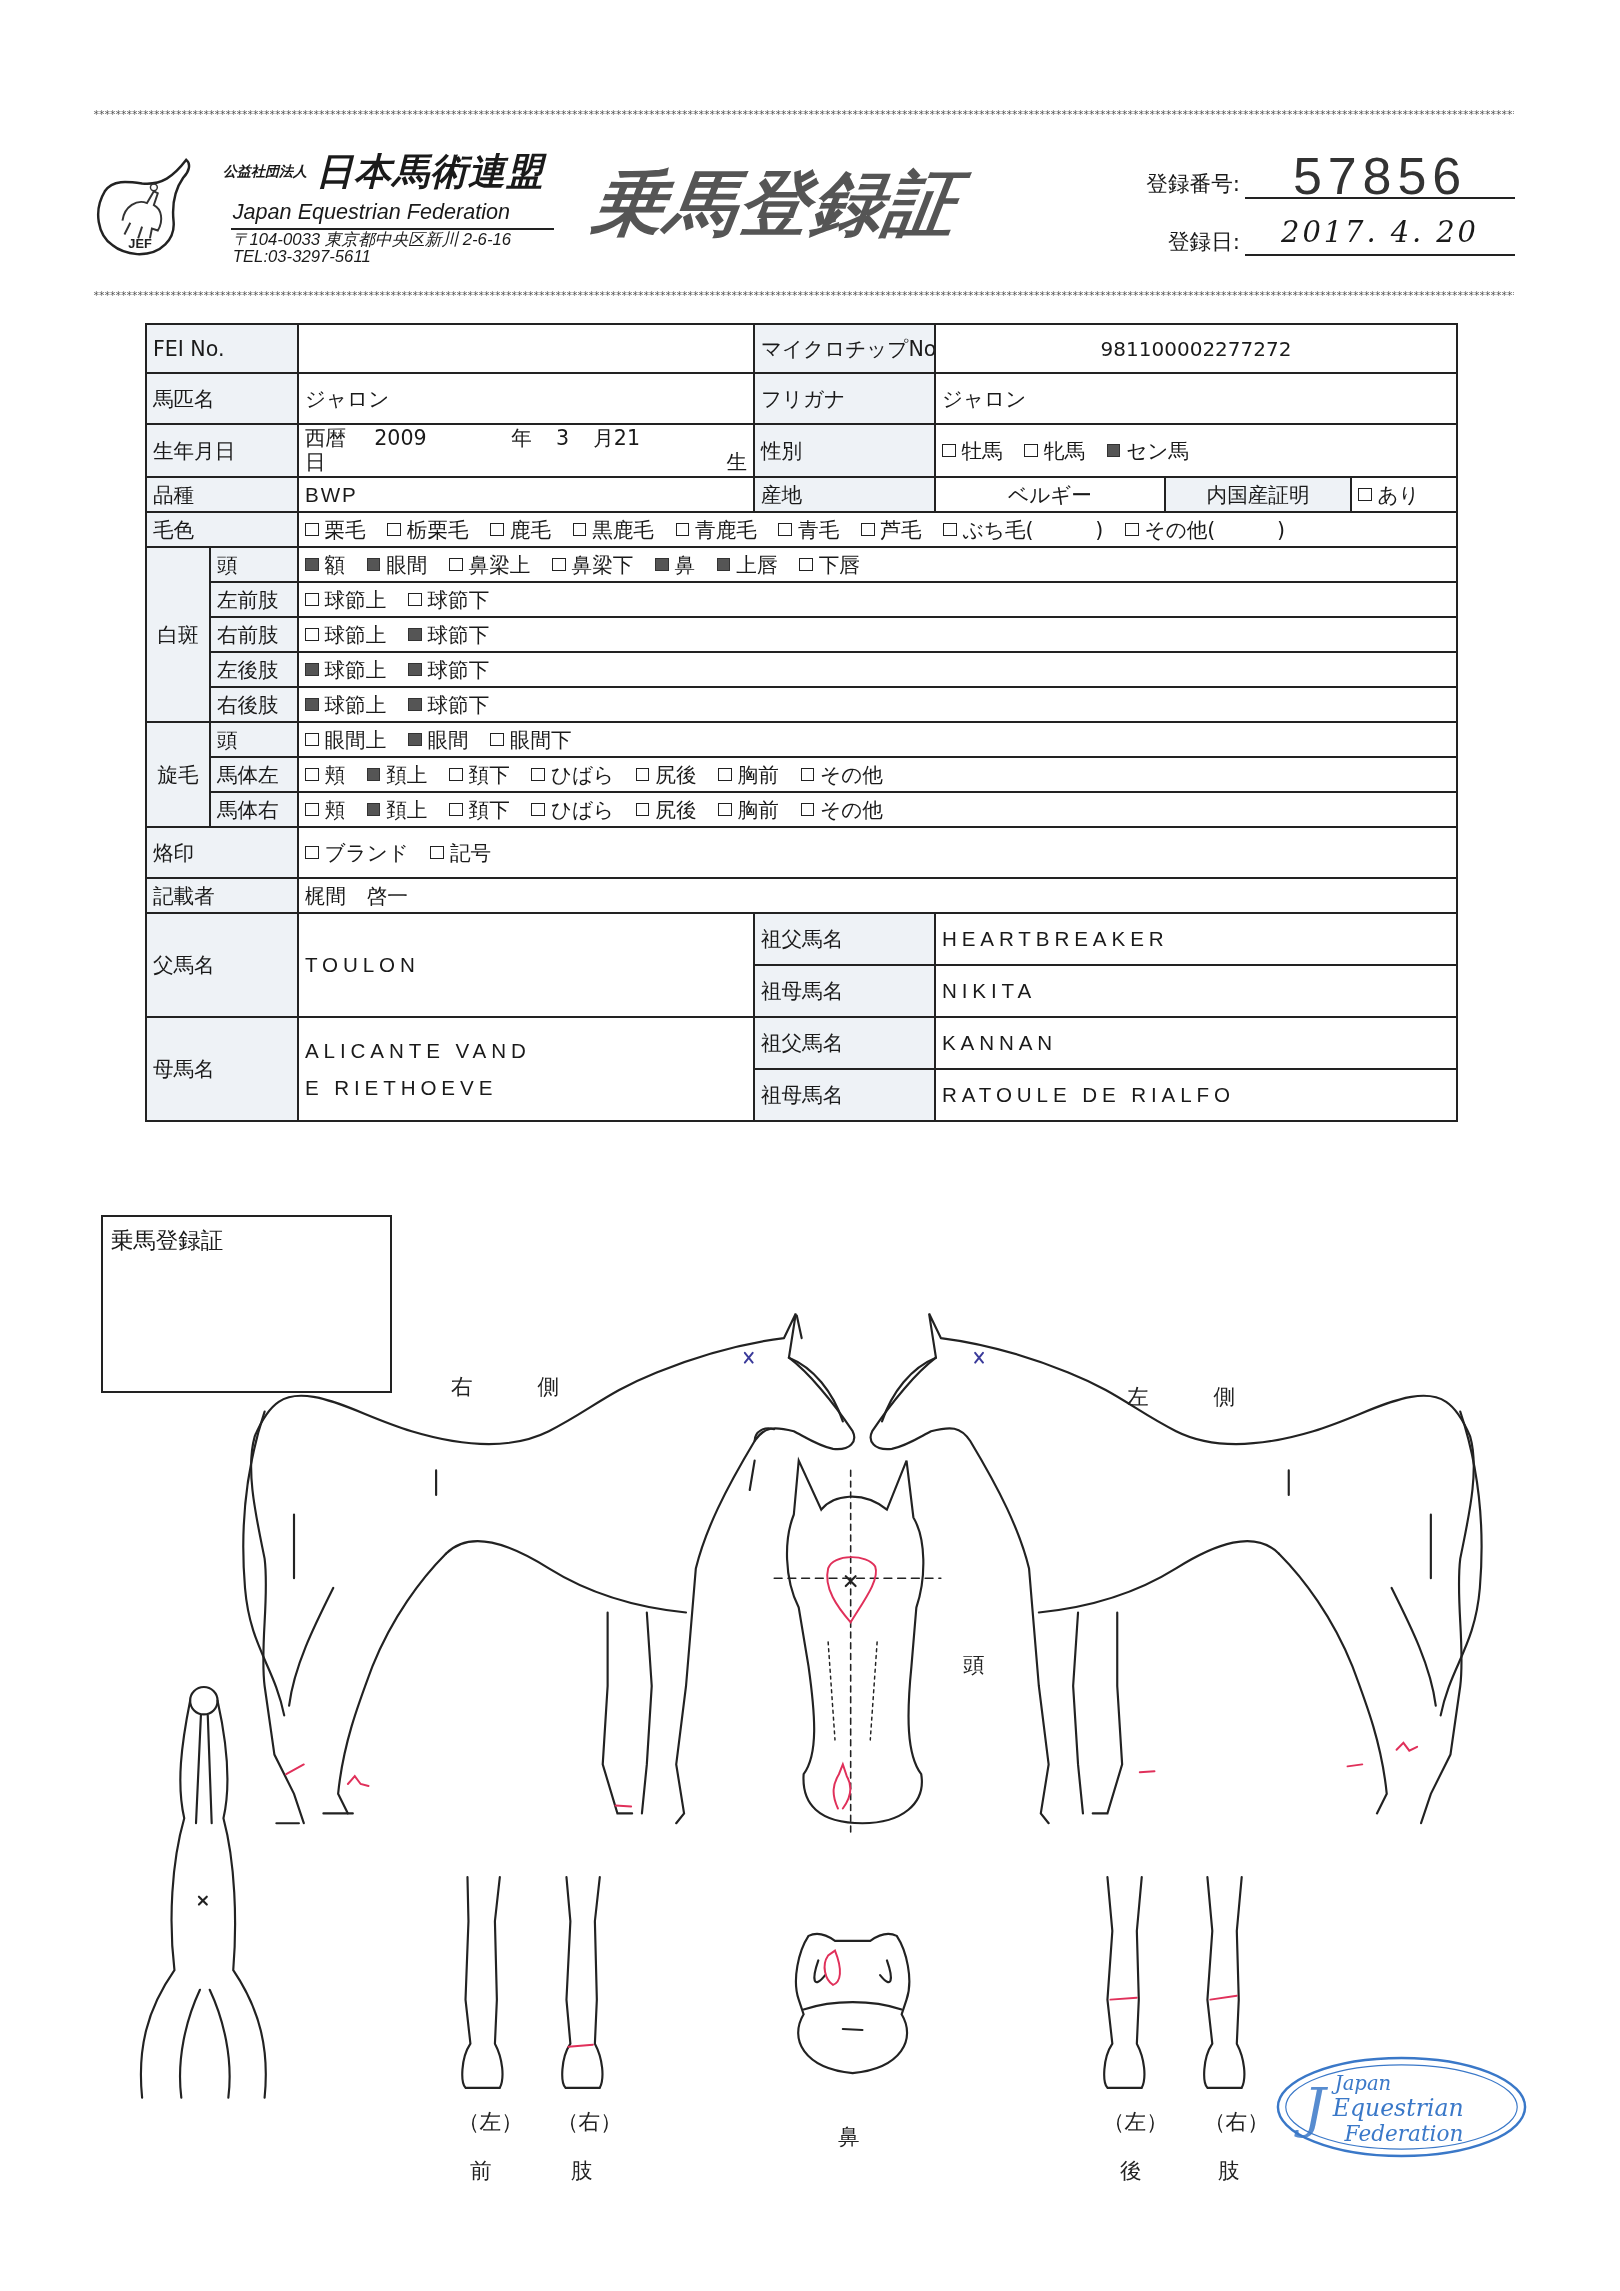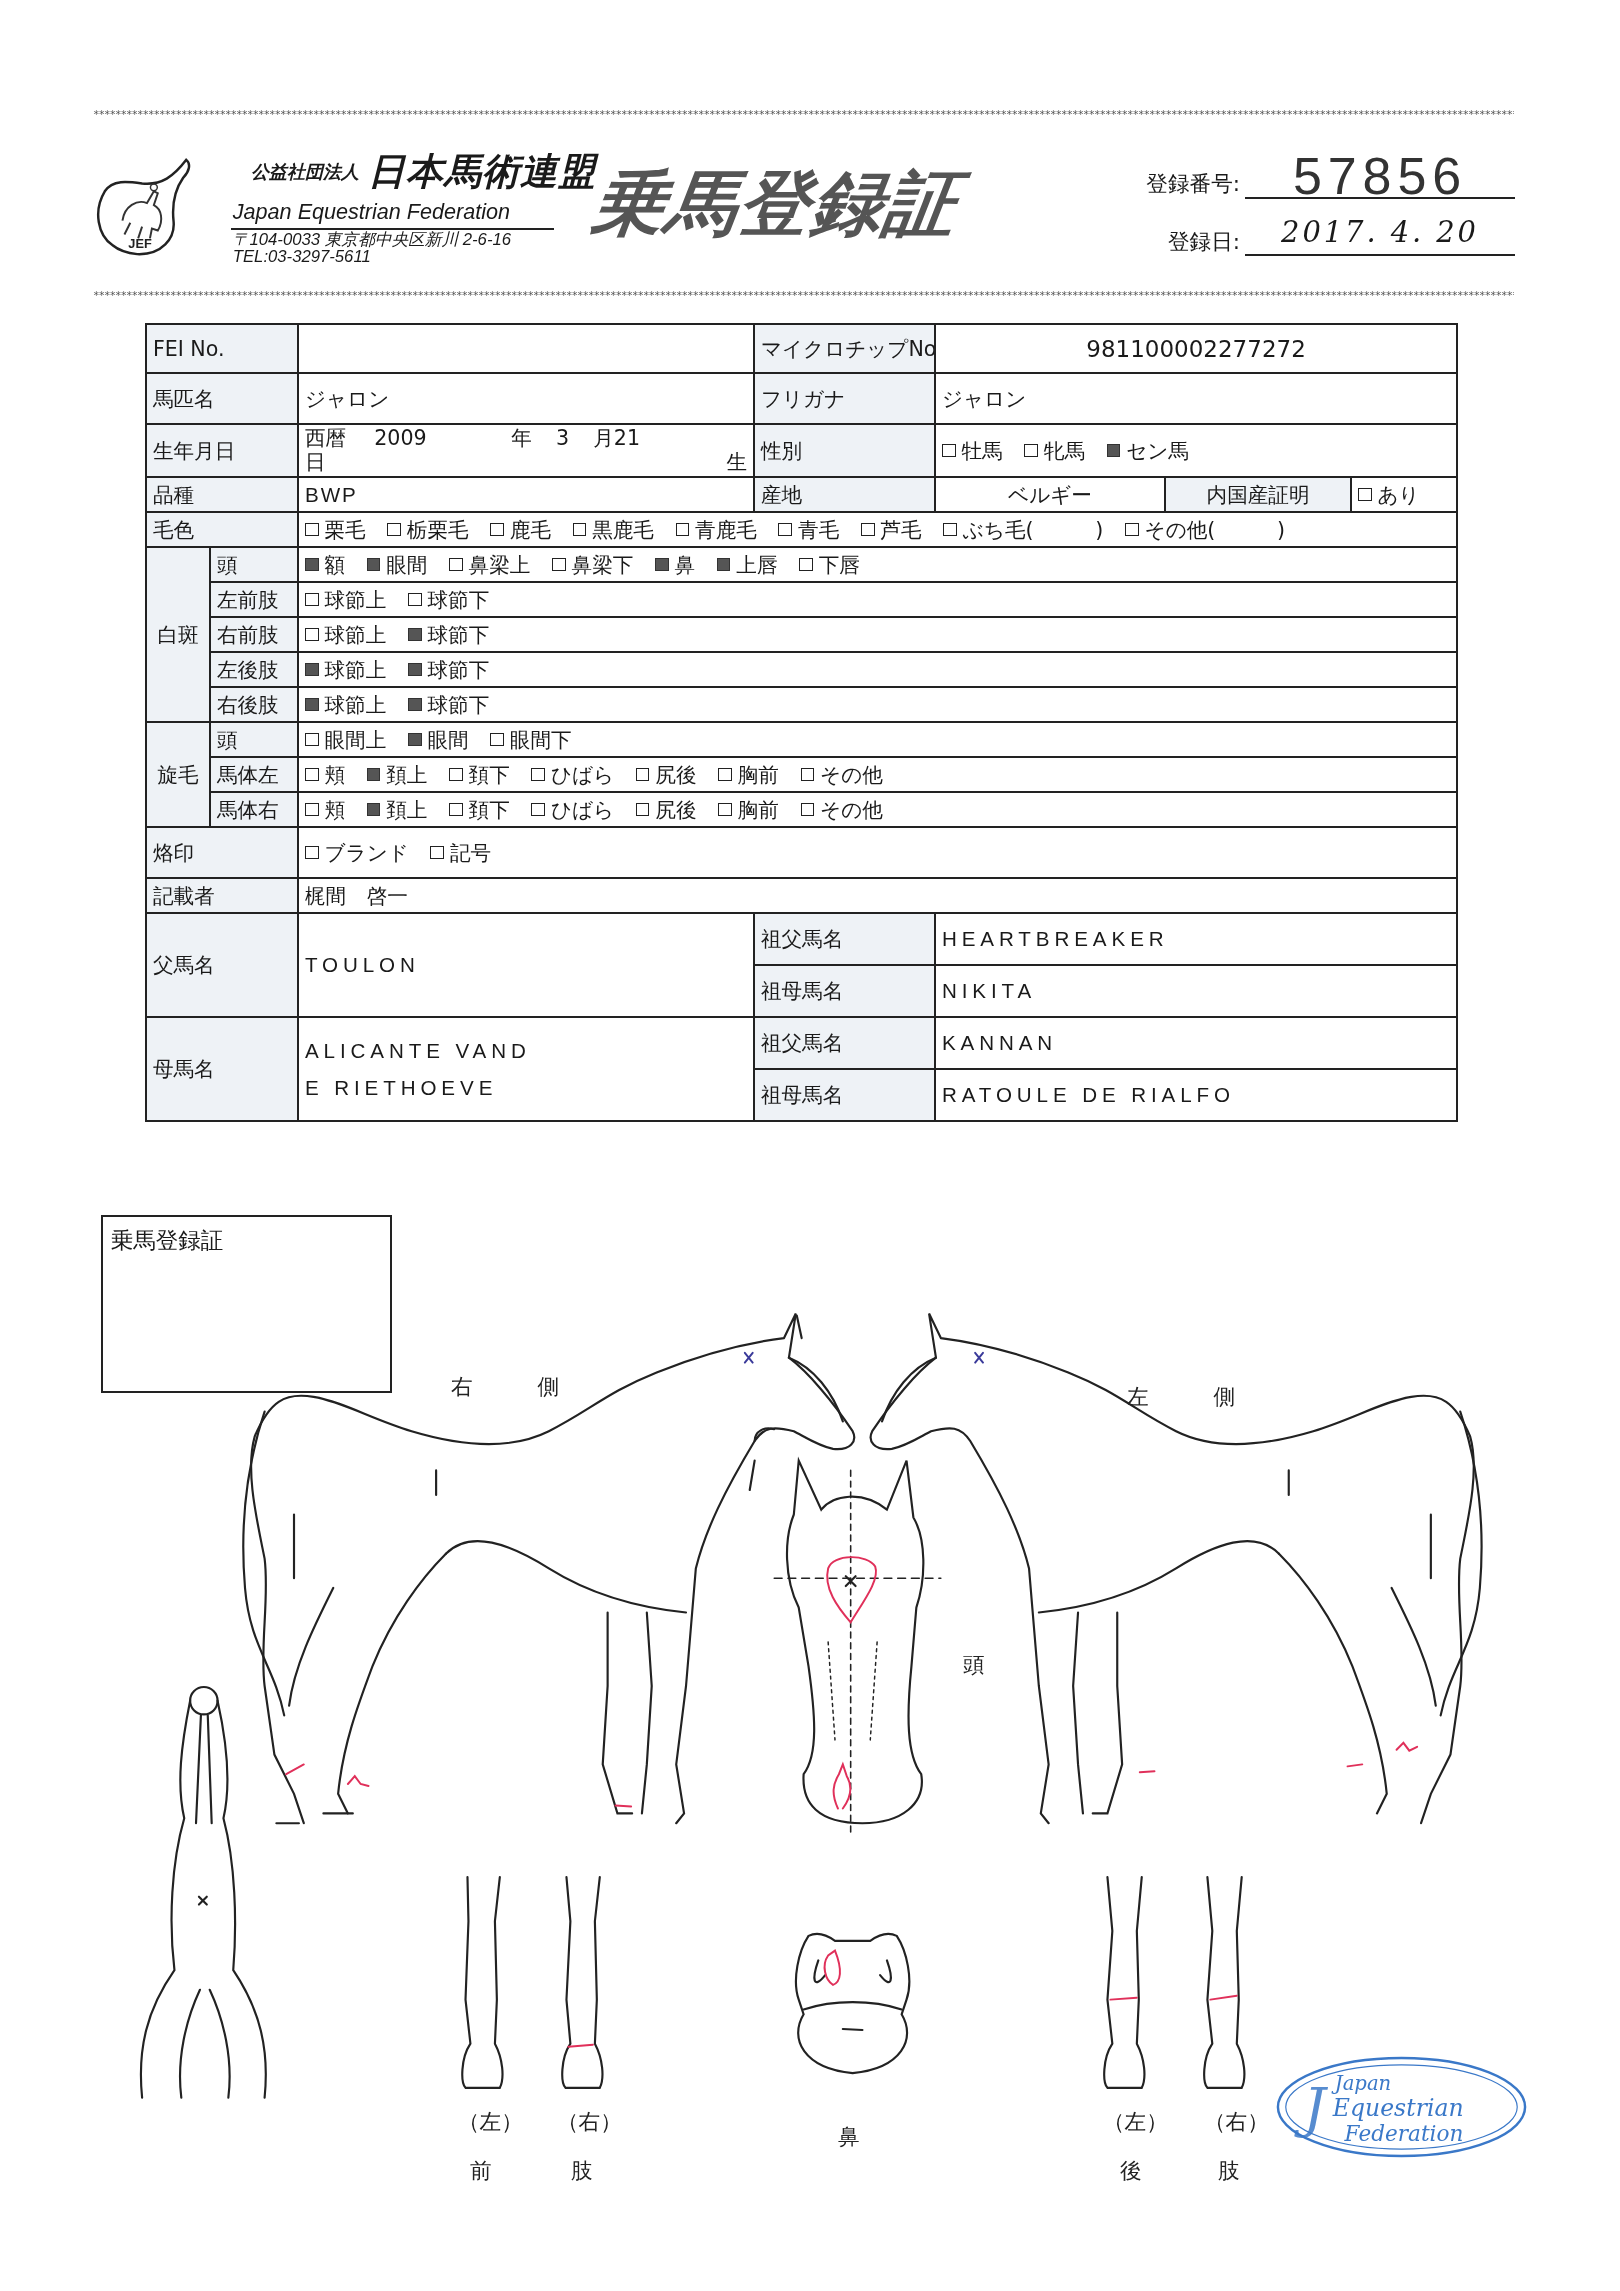--- a/index.html
+++ b/index.html
@@ -4,21 +4,21 @@
 <style>
   html,body{margin:0;padding:0;background:#fff;}
   body{width:1620px;height:2292px;position:relative;overflow:hidden;
        font-family:"DejaVu Sans","Liberation Sans",sans-serif;color:#1a1a1a;}
   .stars{position:absolute;left:93px;width:1421px;height:9.8px;overflow:hidden;
          font-family:"DejaVu Sans Mono",monospace;font-size:10.8px;line-height:9.8px;
          color:#555;letter-spacing:-1px;white-space:nowrap;}
   
   .logo{position:absolute;left:93px;top:152px;width:108px;height:108px;}
   .org{position:absolute;left:223px;top:147px;}
-  .org .corp{font-size:18px;font-style:italic;font-weight:bold;vertical-align:middle;margin-left:28px;}
+  .org .corp{font-size:14px;font-style:italic;font-weight:bold;vertical-align:middle;}
   .org .jname{font-size:37px;font-style:italic;font-weight:bold;vertical-align:middle;margin-left:3.9px;letter-spacing:1px;}
   .org .ename{font-family:"Liberation Sans",sans-serif;font-style:italic;font-size:21.6px;margin-top:2px;padding-left:9.8px;}
   .org .rule{width:323px;border-top:2px solid #222;margin:2.9px 0 2px 7.8px;}
   .org .addr{font-family:"Liberation Sans",sans-serif;font-style:italic;font-size:16.7px;line-height:16.7px;padding-left:9.8px;}
   .doc-title{position:absolute;left:593px;top:157px;font-size:71px;font-style:italic;font-weight:bold;
              color:#555;letter-spacing:2px;transform:skewX(-8deg);}
   .reg{position:absolute;left:1132px;font-size:21.6px;}
   .reg .lbl{display:inline-block;width:108px;text-align:right;}
   .reg .val{position:absolute;left:113px;width:270px;text-align:center;border-bottom:2px solid #222;}
   .reg-num .val{font-family:"Liberation Sans",sans-serif;font-size:52px;letter-spacing:5.9px;top:-23.5px;height:51px;color:#333;}
@@ -85,21 +85,21 @@
     <col style="width:181px">
       <col style="width:230px">
       <col style="width:186px">
       <col style="width:106px">
   </colgroup>
   <tbody>
       <tr style="height:49px">
     <td class="h" colspan="2">FEI No.</td>
     <td></td>
     <td class="h">マイクロチップNo.</td>
-    <td class="center" colspan="3" style="font-size:23px">981100002277272</td>
+    <td class="center" colspan="3" style="font-size:20px">981100002277272</td>
   </tr>
   <tr style="height:51px">
     <td class="h" colspan="2">馬匹名</td>
     <td class="big">ジャロン</td>
     <td class="h">フリガナ</td>
     <td class="big" colspan="3">ジャロン</td>
   </tr>
   <tr style="height:53px">
     <td class="h" colspan="2">生年月日</td>
     <td class="dob">

